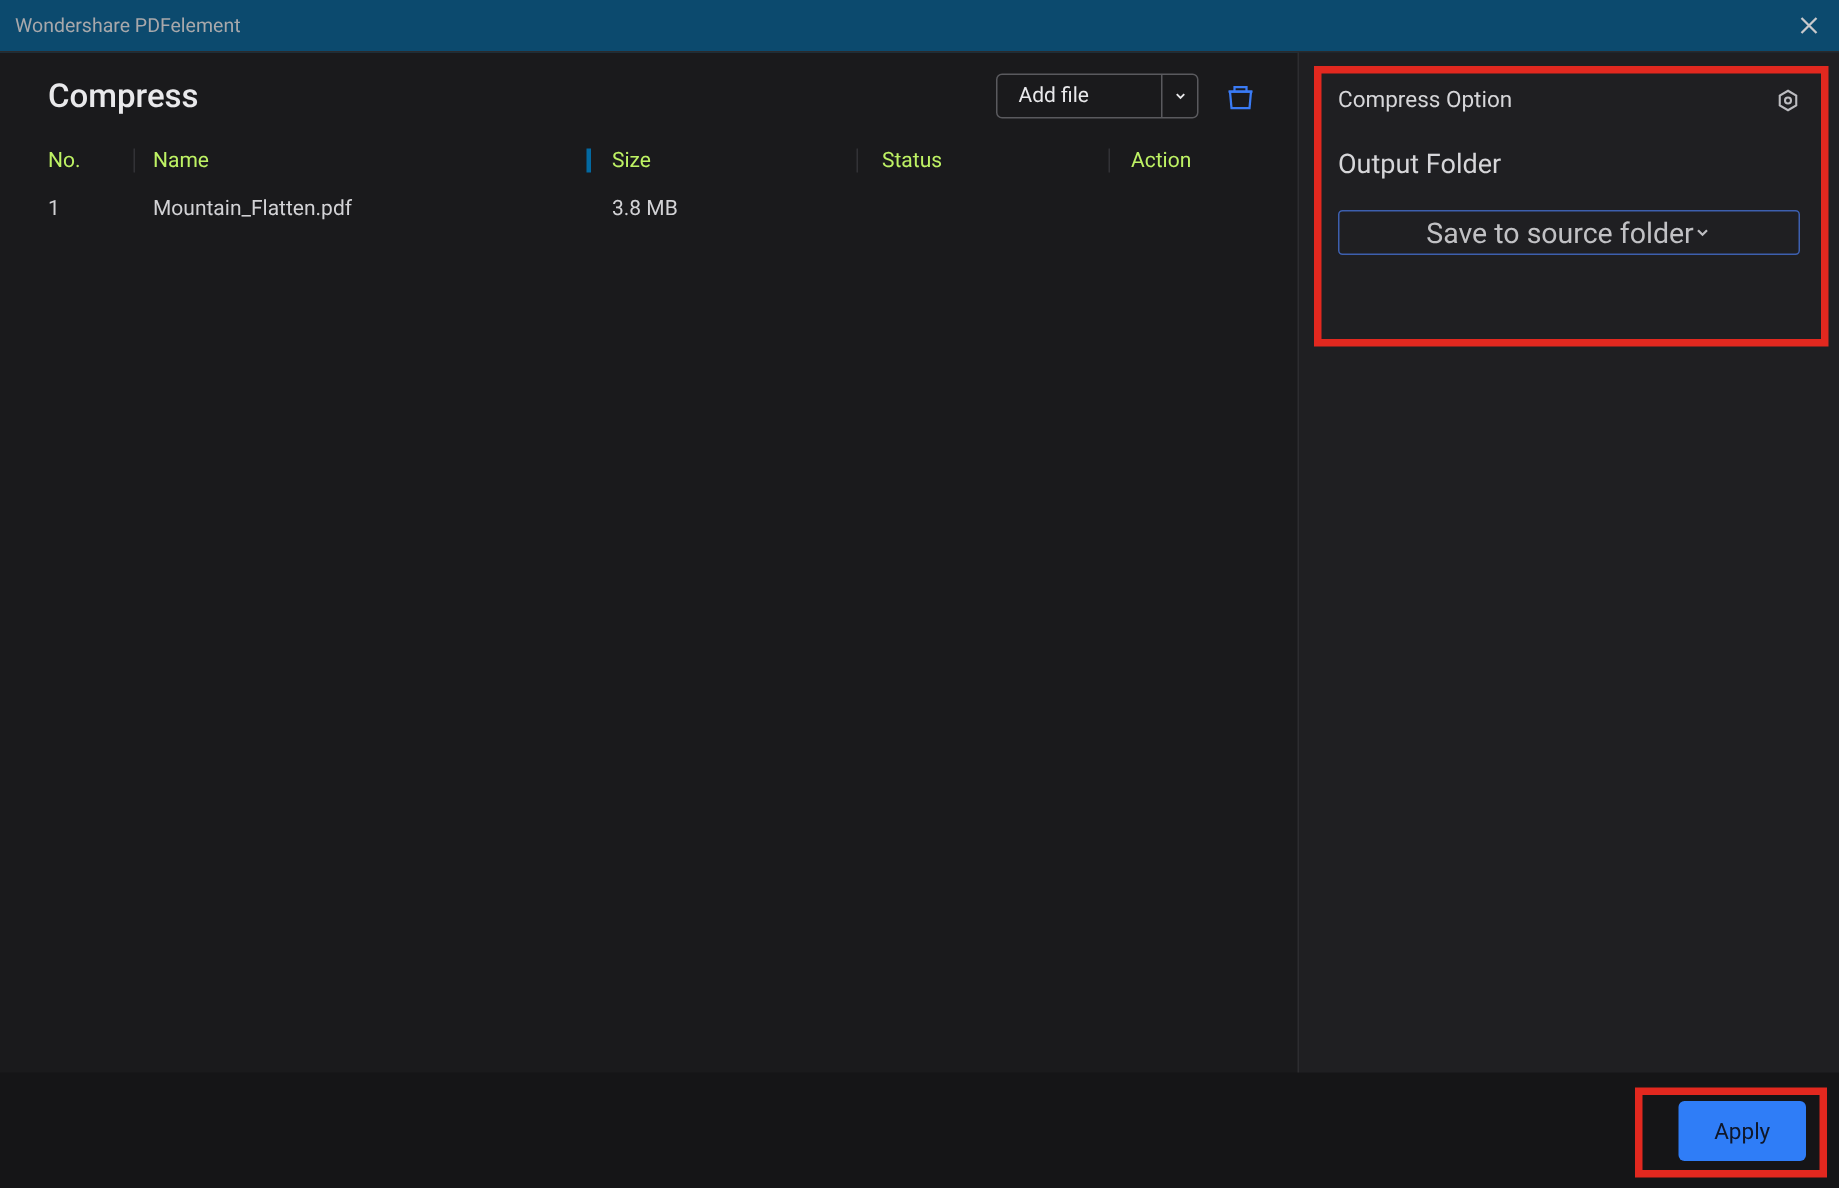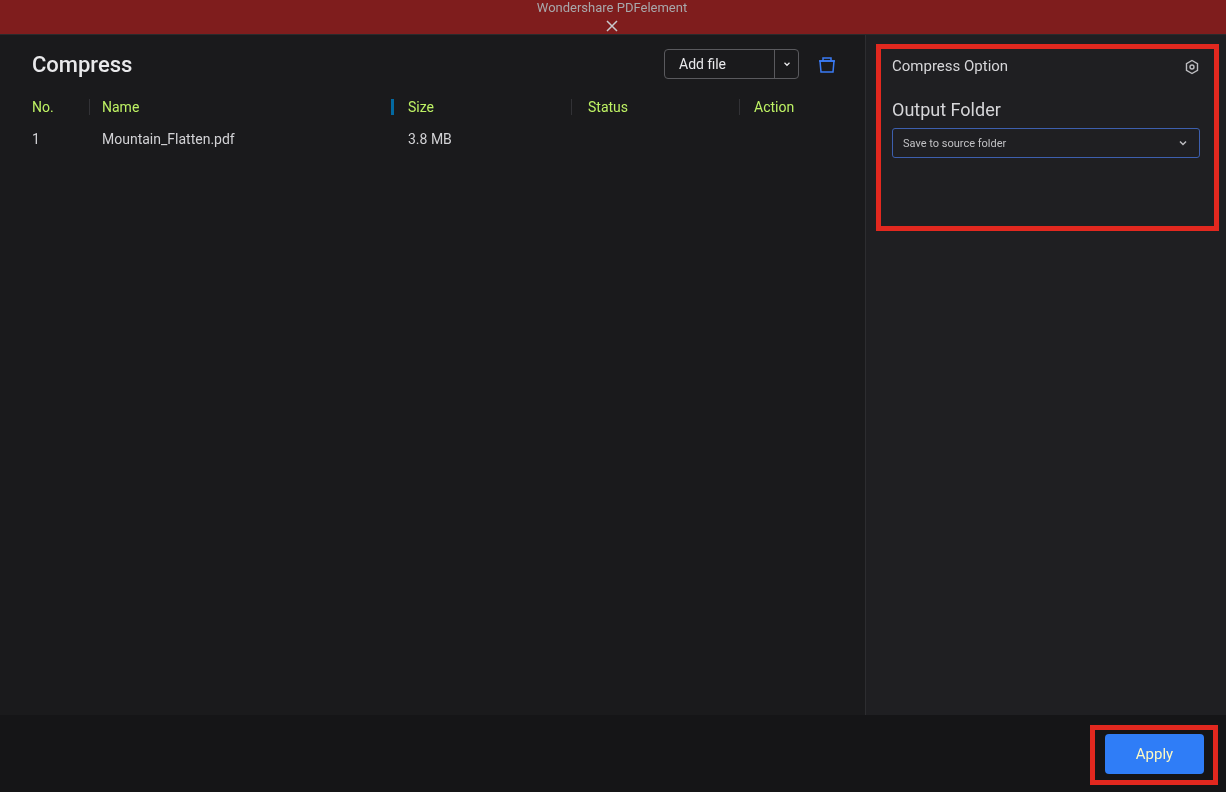--- a/index.html
+++ b/index.html
@@ -1,18 +1,18 @@
 <!DOCTYPE html>
 <html><head>
 <meta charset="utf-8">
 <style>
 * { margin: 0; padding: 0; box-sizing: border-box; font-family: -apple-system, BlinkMacSystemFont, "Segoe UI", Roboto, sans-serif; }
 html, body { width: 1226px; height: 792px; background: #1a1a1c; color: #d8d8d8; overflow: hidden; }
 
-.titlebar { height: 35px; background: #7f1d1d; display: flex; align-items: center; justify-content: space-between; padding: 0 12px 0 10px; font-size: 13px; color: #a8a8ab; border-bottom: 1px solid #2a2a2c; flex-direction: column; }
+.titlebar { height: 35px; background: #0c4a6e; display: flex; align-items: center; justify-content: space-between; padding: 0 12px 0 10px; font-size: 13px; color: #a8a8ab; border-bottom: 1px solid #2a2a2c; }
 .close-x { width: 16px; height: 16px; cursor: pointer; color: #c9c9cc; }
 .close-x svg { width: 16px; height: 16px; }
 
 .workspace { display: flex; height: 680px; }
 .left-pane { flex: 1 1 auto; display: flex; flex-direction: column; border-right: 1px solid #2d2d30; }
 .right-pane { width: 360px; background: #1f1f22; position: relative; }
 
 .left-header { display: flex; align-items: center; justify-content: space-between; padding: 14px 28px 10px 32px; }
 .left-title { font-size: 22px; font-weight: 500; color: #e9e9eb; }
 .left-header-actions { display: flex; align-items: center; gap: 18px; }
@@ -42,25 +42,25 @@
 .gear-icn svg { width: 16px; height: 16px; }
 
 .radios { display: flex; gap: 48px; margin-top: 18px; }
 .radio-item { display: flex; align-items: center; gap: 8px; font-size: 14px; color: #cfcfd2; cursor: pointer; }
 .radio-outer { width: 16px; height: 16px; border-radius: 50%; border: 2px solid #6e6e74; display: flex; align-items: center; justify-content: center; }
 .radio-outer.sel { border-color: #2f7df7; background: #2f7df7; }
 .radio-inner { width: 6px; height: 6px; border-radius: 50%; background: #fff; display: none; }
 .radio-outer.sel .radio-inner { display: block; }
 
 .out-label { margin-top: 24px; font-size: 18px; color: #d6d6d9; }
-.dropdown { margin-top: 8px; height: 30px; border: 1px solid #3d5fae; border-radius: 3px; display: flex; align-items: center; justify-content: space-between; padding: 0 10px; font-size: 11px; color: #c1c1c4; cursor: pointer; background: #1f1f22; }
+.dropdown { margin-top: 20px; height: 30px; border: 1px solid #3d5fae; border-radius: 3px; display: flex; align-items: center; justify-content: center; padding: 0 10px; font-size: 19px; color: #c1c1c4; cursor: pointer; background: #1f1f22; }
 .dropdown svg { width: 12px; height: 12px; color: #bcbcc0; }
 
 .footer { height: 77px; background: #151517; display: flex; align-items: center; justify-content: flex-end; padding-right: 22px; }
-.apply-btn { width: 99px; height: 40px; background: #2f7df7; color: #fef9c3; border: none; border-radius: 4px; font-size: 15px; cursor: pointer; }
+.apply-btn { width: 85px; height: 40px; background: #2f7df7; color: #0f172a; border: none; border-radius: 4px; font-size: 15px; cursor: pointer; }
 </style>
 </head>
 <body>
 
 <div class="titlebar">
   <span>Wondershare PDFelement</span>
   <span class="close-x">
     <svg viewBox="0 0 16 16" stroke="currentColor" stroke-width="1.5" fill="none">
         <path d="M3 3 L13 13 M13 3 L3 13"></path>
       </svg>

